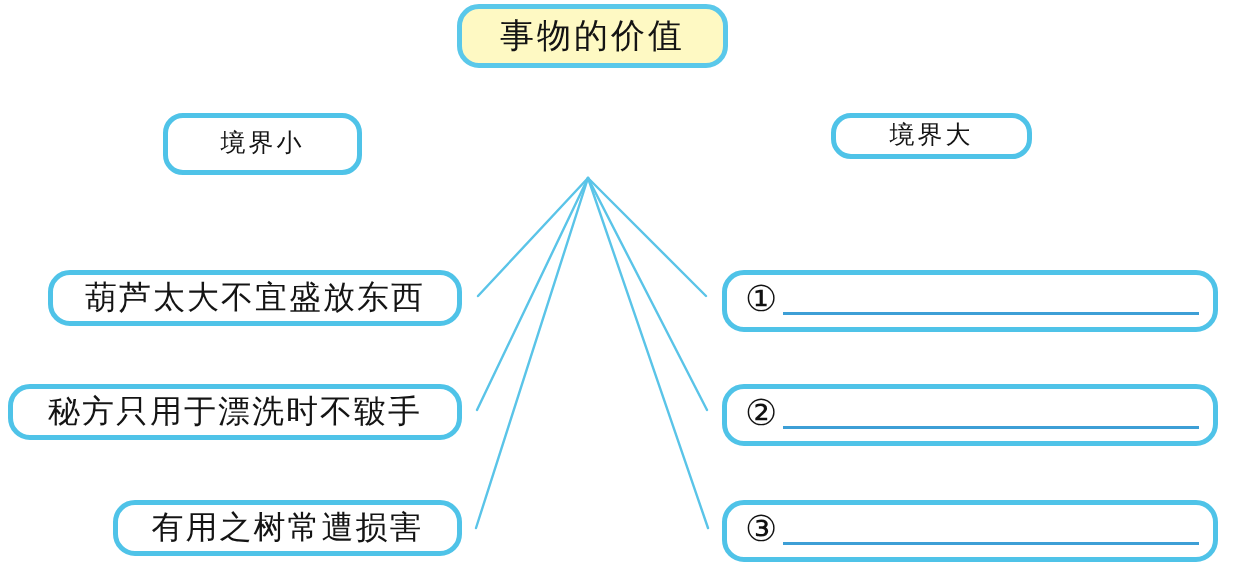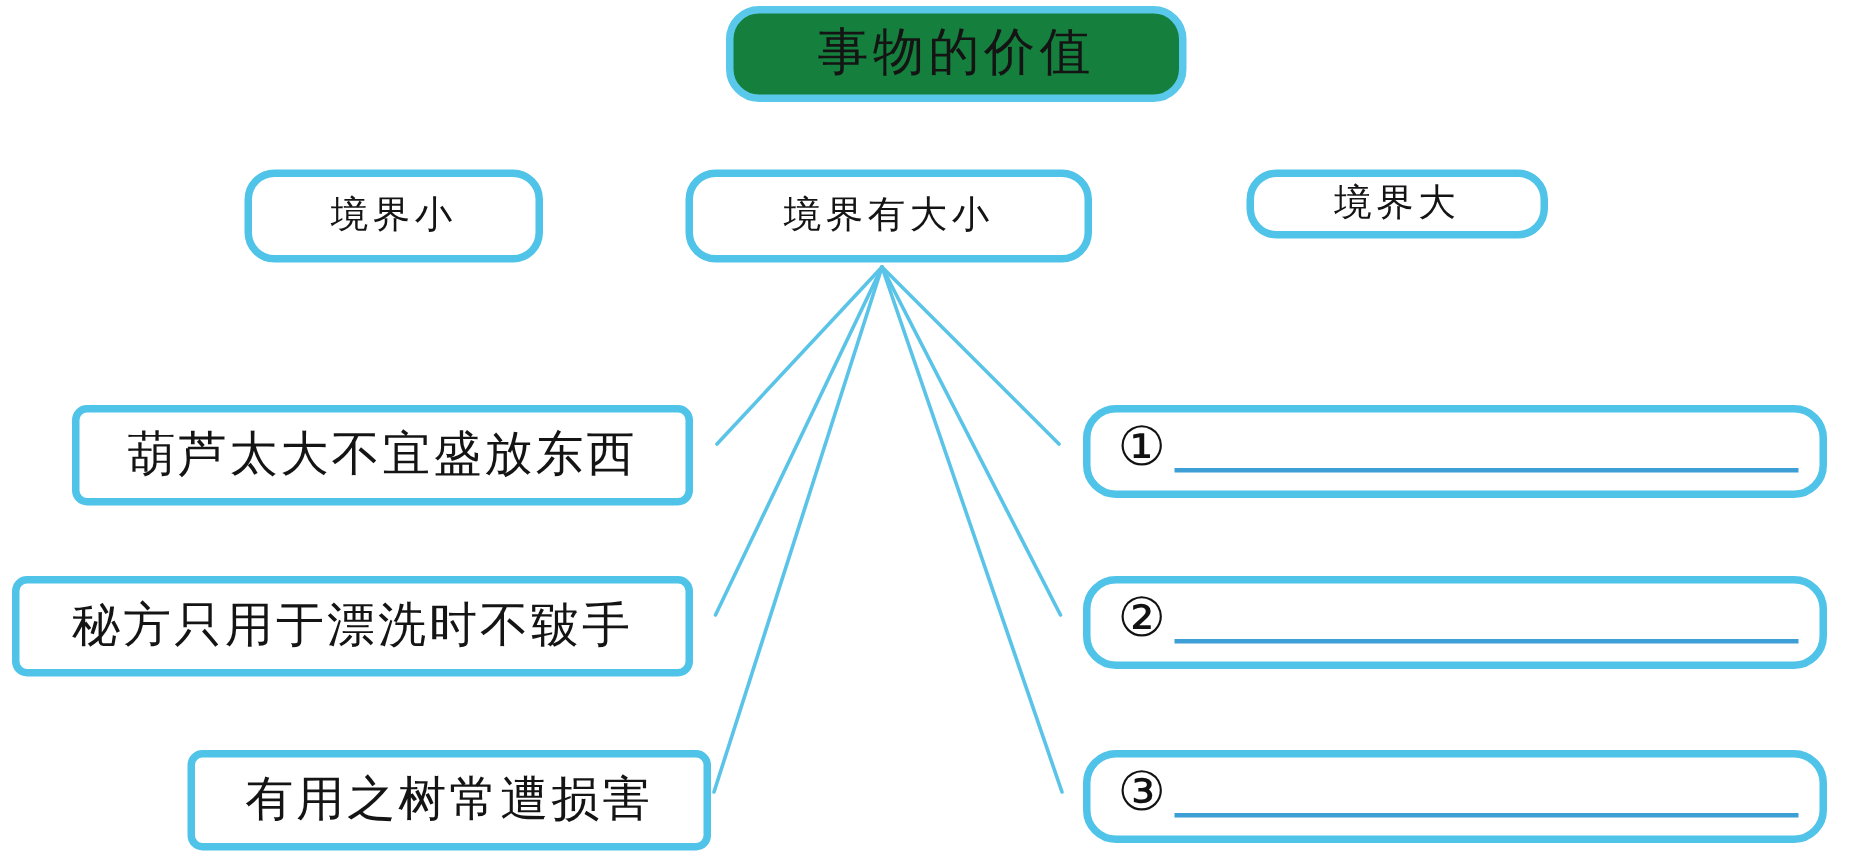--- a/index.html
+++ b/index.html
@@ -45,25 +45,25 @@
     font-size: 25px;
     line-height: 1;
     color: #141414;
     letter-spacing: 3px;
     white-space: nowrap;
     padding-bottom: 3px;
   }
 
   
   #title-node {
-    left: 484px;
+    left: 457px;
     top: 4px;
-    width: 307px;
+    width: 271px;
     height: 64px;
-    background: #15803d;
+    background: #fef9c3;
     border-color: #5ac8ea;
     border-radius: 22px;
   }
   #title-node .label {
     font-size: 34px;
   }
 
   
   #cat-small {
     left: 163px;
@@ -79,26 +79,26 @@
   }
   #cat-large {
     left: 831px;
     top: 113px;
     width: 201px;
     height: 46px;
   }
 
   
   .stmt {
-    height: 67px;
-    border-radius: 10px;
+    height: 56px;
+    border-radius: 22px;
   }
   #stmt-1 { left: 48px;  top: 270px; width: 414px; }
   #stmt-2 { left: 8px;   top: 384px; width: 454px; text-align: center; }
-  #stmt-3 { left: 113px; top: 500px; width: 349px; margin-left: 12px; }
+  #stmt-3 { left: 113px; top: 500px; width: 349px; }
   .stmt .label { font-size: 32px; letter-spacing: 2px; }
 
   
   .blank {
     left: 722px;
     width: 496px;
     height: 62px;
     border-radius: 22px;
     justify-content: flex-start;
     align-items: center;
@@ -147,23 +147,20 @@
     </g>
   </svg>
 
   <div class="node" id="title-node">
     <span class="label">事物的价值</span>
   </div>
 
   <div class="node" id="cat-small">
     <span class="label">境界小</span>
   </div>
-  <div class="node" id="cat-both">
-    <span class="label">境界有大小</span>
-  </div>
   <div class="node" id="cat-large">
     <span class="label">境界大</span>
   </div>
 
   <div class="node stmt" id="stmt-1">
     <span class="label">葫芦太大不宜盛放东西</span>
   </div>
   <div class="node stmt" id="stmt-2">
     <span class="label">秘方只用于漂洗时不皲手</span>
   </div>

